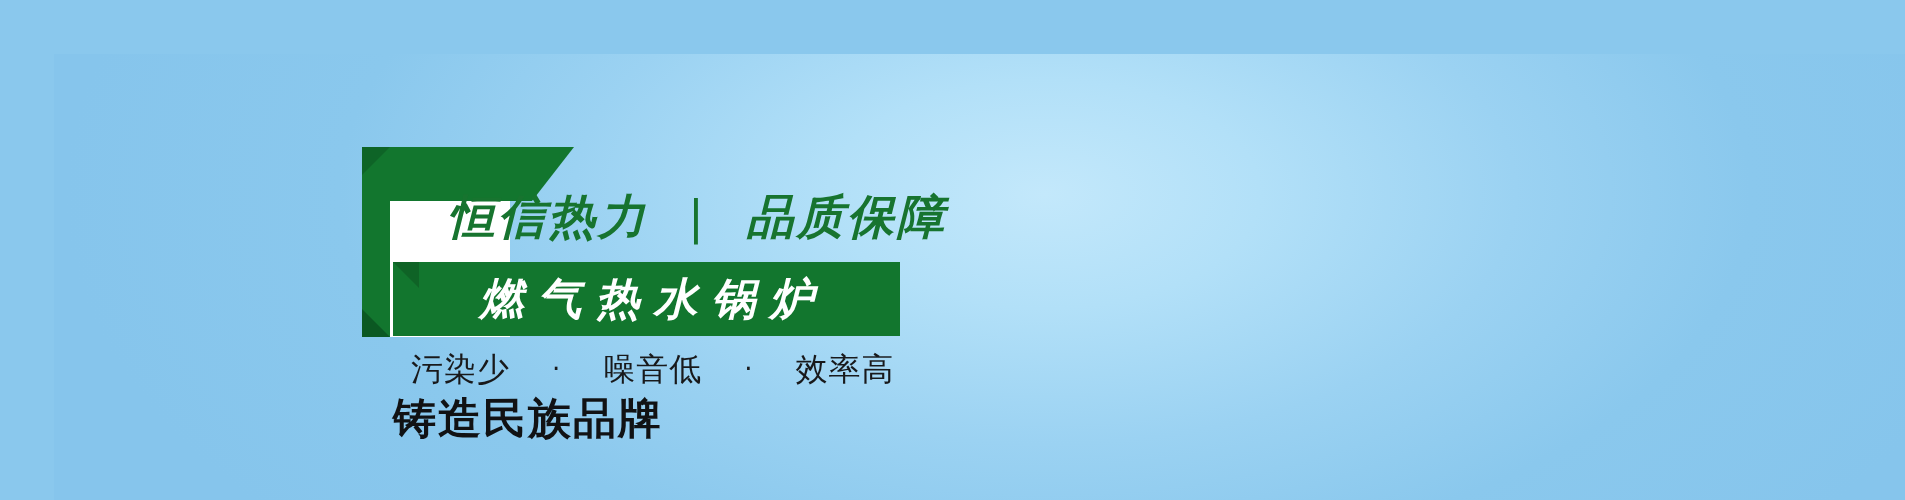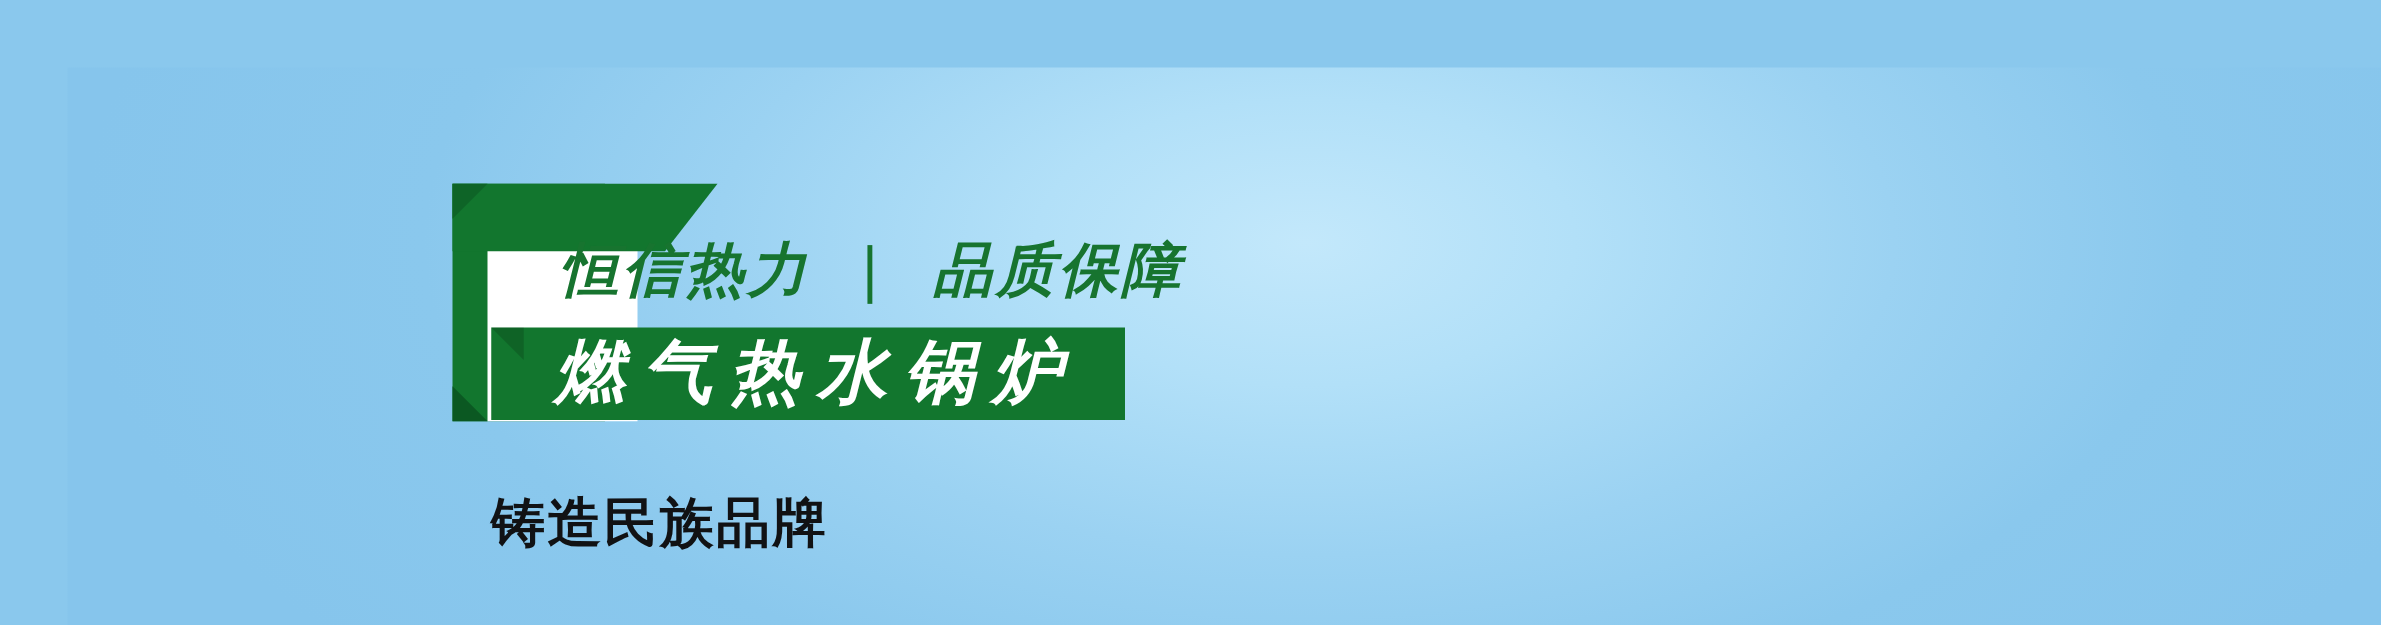--- a/index.html
+++ b/index.html
@@ -101,21 +101,21 @@
     width:0; height:0;
     border-top:26px solid rgba(0,0,0,0.16);
     border-left:26px solid transparent;
   }
   .green-bar-text {
     position:absolute;
     left:303px; top:172px;
     width:507px; height:74px;
     line-height:74px;
     text-align:center;
-    font-size:56px;
+    font-size:44px;
     font-weight:bold;
     font-style:italic;
     letter-spacing:14px;
     text-indent:14px;
     color:#ffffff;
     font-family:"DejaVu Sans", sans-serif;
     white-space:nowrap;
   }
 
   
@@ -176,20 +176,23 @@
     <div class="bracket-bevel-bot"></div>
 
     <div class="head-line">
       <span>恒信热力</span><span class="sep">|</span><span>品质保障</span>
     </div>
 
     <div class="green-bar"></div>
     <div class="green-bar-notch"></div>
     <div class="green-bar-text">燃气热水锅炉</div>
 
+    <div class="subtitle">
+      <span>污染少</span><span class="dot">·</span><span>噪音低</span><span class="dot">·</span><span>效率高</span>
+    </div>
 
     <div class="tagline">铸造民族品牌</div>
   </div>
 
   <div id="product">
 
     <div class="ground-shadow"></div>
 
   </div>
 </div>

